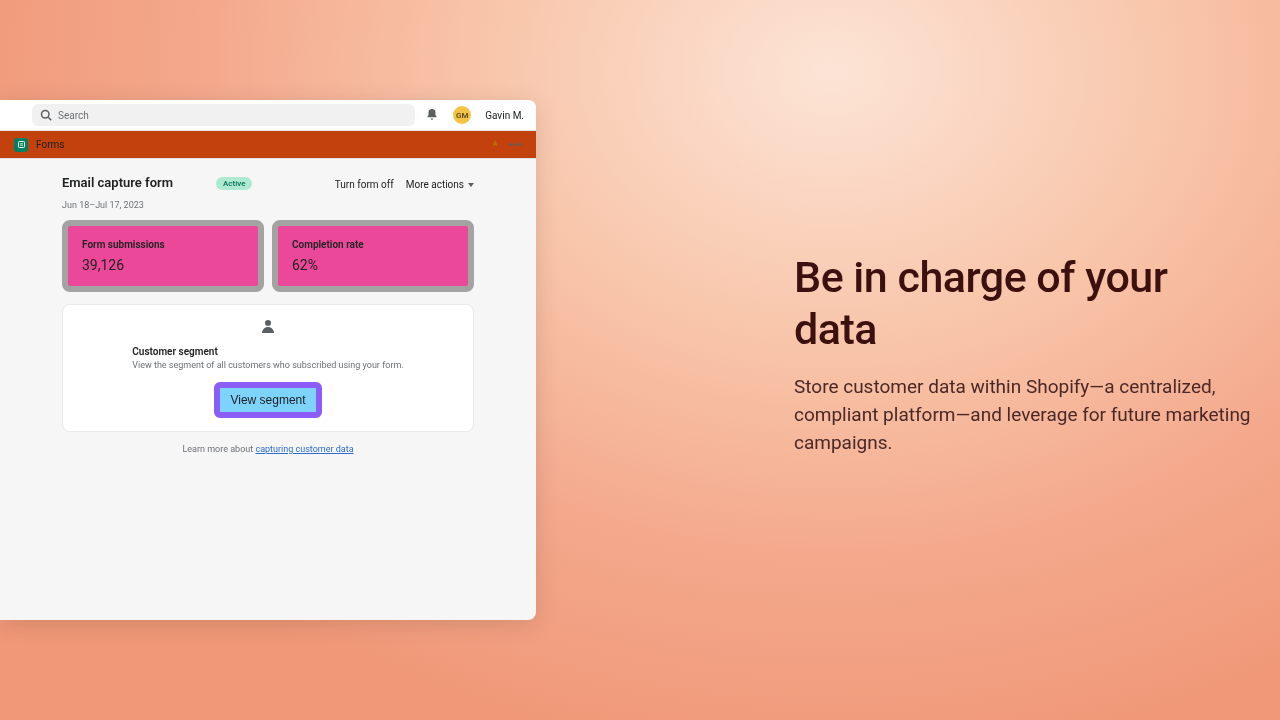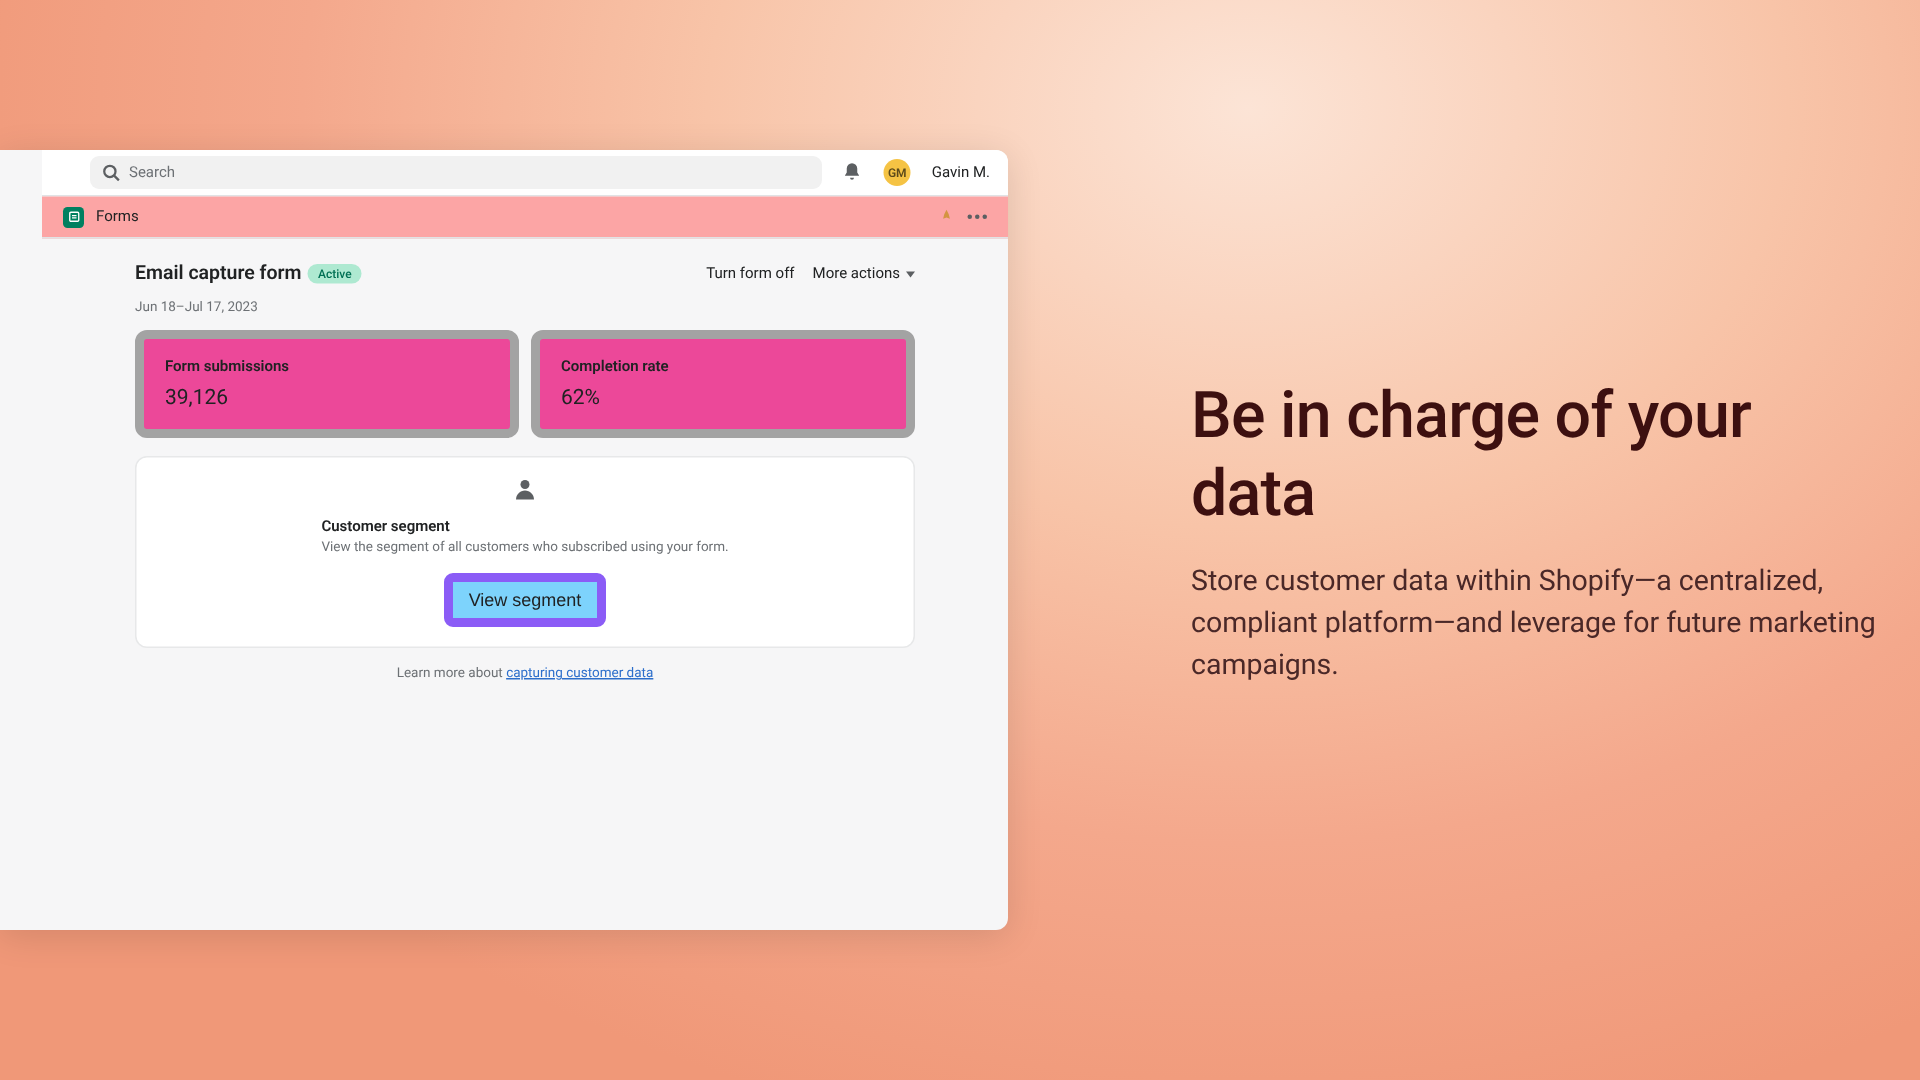--- a/index.html
+++ b/index.html
@@ -8,27 +8,26 @@
   height: 720px;
   font-family: -apple-system, BlinkMacSystemFont, 'Segoe UI', Roboto, sans-serif;
   background: radial-gradient(ellipse 900px 700px at 65% 10%, #fce4d6 0%, #f8c4a8 40%, #f4a88c 70%, #f09878 100%);
   position: relative;
   overflow: hidden;
 }
 .app-window {
   position: absolute;
   left: 0;
   top: 100px;
-  width: 672px;
+  width: 536px;
   height: 520px;
   background: #f6f6f7;
   border-radius: 0 8px 8px 0;
   box-shadow: 0 4px 24px rgba(0,0,0,0.12);
   overflow: hidden;
-  padding-left: 28px;
 }
 .top-bar {
   height: 31px;
   background: #fff;
   border-bottom: 1px solid #e1e3e5;
   display: flex;
   align-items: center;
   padding: 0 12px;
   gap: 10px;
 }
@@ -50,44 +49,44 @@
 .bell-icon { width: 14px; height: 14px; }
 .avatar {
   width: 18px; height: 18px; border-radius: 50%;
   background: #f5c344;
   display: flex; align-items: center; justify-content: center;
   font-size: 8px; font-weight: 600; color: #5c4a1a;
 }
 .username { font-size: 10px; color: #202223; }
 .sub-bar {
   height: 28px;
-  background: #fca5a5;
+  background: #c2410c;
   border-bottom: 1px solid #e1e3e5;
   display: flex;
   align-items: center;
   padding: 0 14px;
   gap: 8px;
 }
 .app-icon {
   width: 14px; height: 14px; border-radius: 3px;
   background: #008060;
   display: flex; align-items: center; justify-content: center;
 }
 .app-icon svg { width: 9px; height: 9px; }
 .sub-title { font-size: 10px; color: #202223; }
 .sub-right { margin-left: auto; display: flex; align-items: center; gap: 8px; }
 .pin-icon, .more-icon { width: 12px; height: 12px; opacity: .6; }
 .more-dots { display:flex; gap:2px; }
 .more-dots span { width:3px; height:3px; border-radius:50%; background:#5c5f62; }
 .content { padding: 16px 62px 0 62px; }
-.page-header { display: flex; align-items: center; gap: 4px; margin-bottom: 6px; }
+.page-header { display: flex; align-items: flex-end; gap: 20px; margin-bottom: 6px; }
 .page-title { font-size: 13px; font-weight: 600; color: #202223; }
 .badge {
   background: #aee9d1; color: #007054;
-  font-size: 8px; padding: 2px 7px; border-radius: 8px; font-weight: 500;
+  font-size: 8px; padding: 2px 7px; border-radius: 8px; font-weight: 500; margin-left: 23px;
 }
 .page-actions { margin-left: auto; display: flex; align-items: center; gap: 12px; }
 .action-link { font-size: 10px; color: #202223; cursor: pointer; }
 .action-link.more { display:flex; align-items:center; gap:4px; }
 .caret { width:0; height:0; border-left:3px solid transparent; border-right:3px solid transparent; border-top:4px solid #5c5f62; }
 .date-range { font-size: 9px; color: #6d7175; margin: 10px 0 10px 0; }
 .stats { display: flex; gap: 8px; margin-bottom: 12px; }
 .stat-card {
   flex: 1; background: #ec4899; border-radius: 8px; padding: 13px 14px;
   border: 6px solid #a3a3a3;

